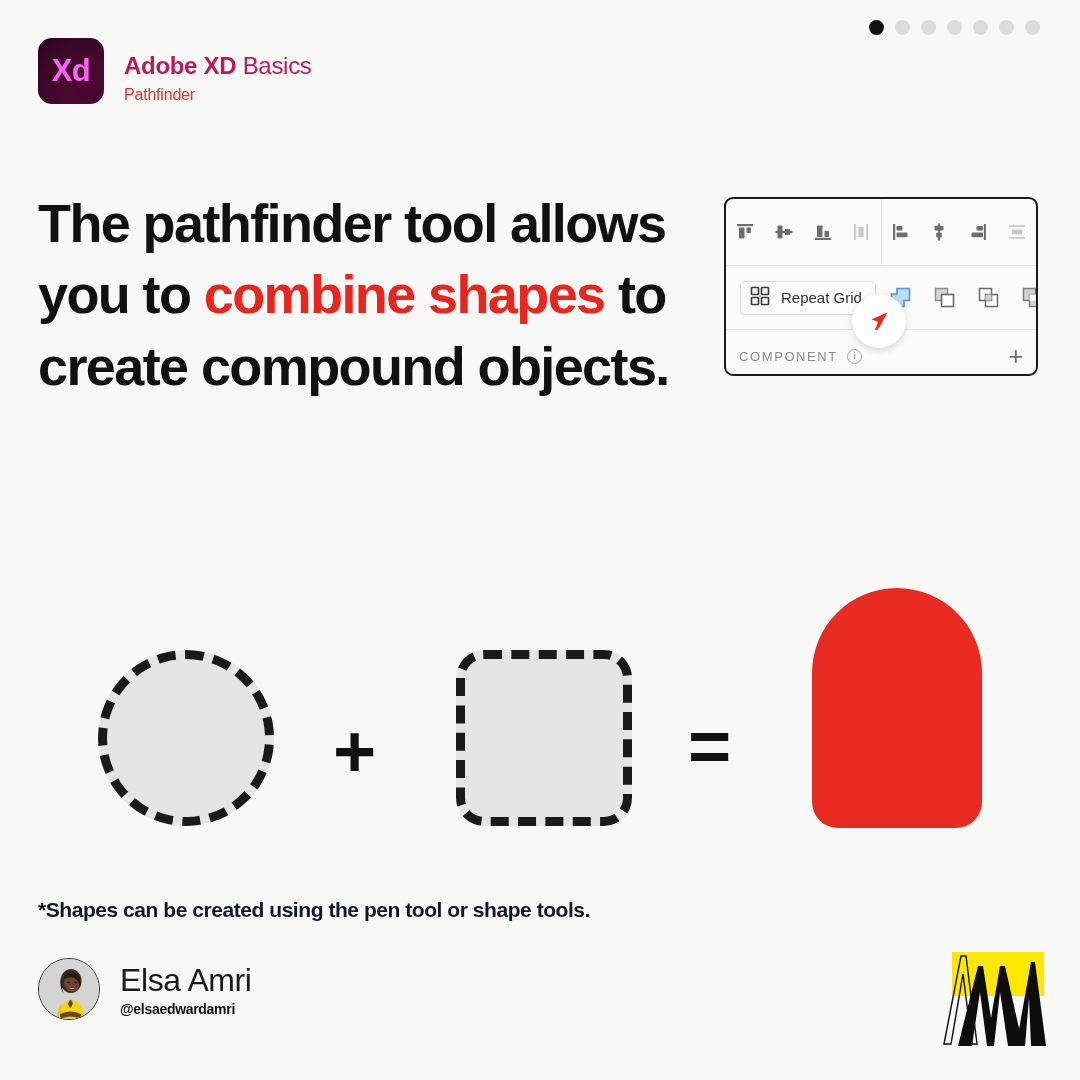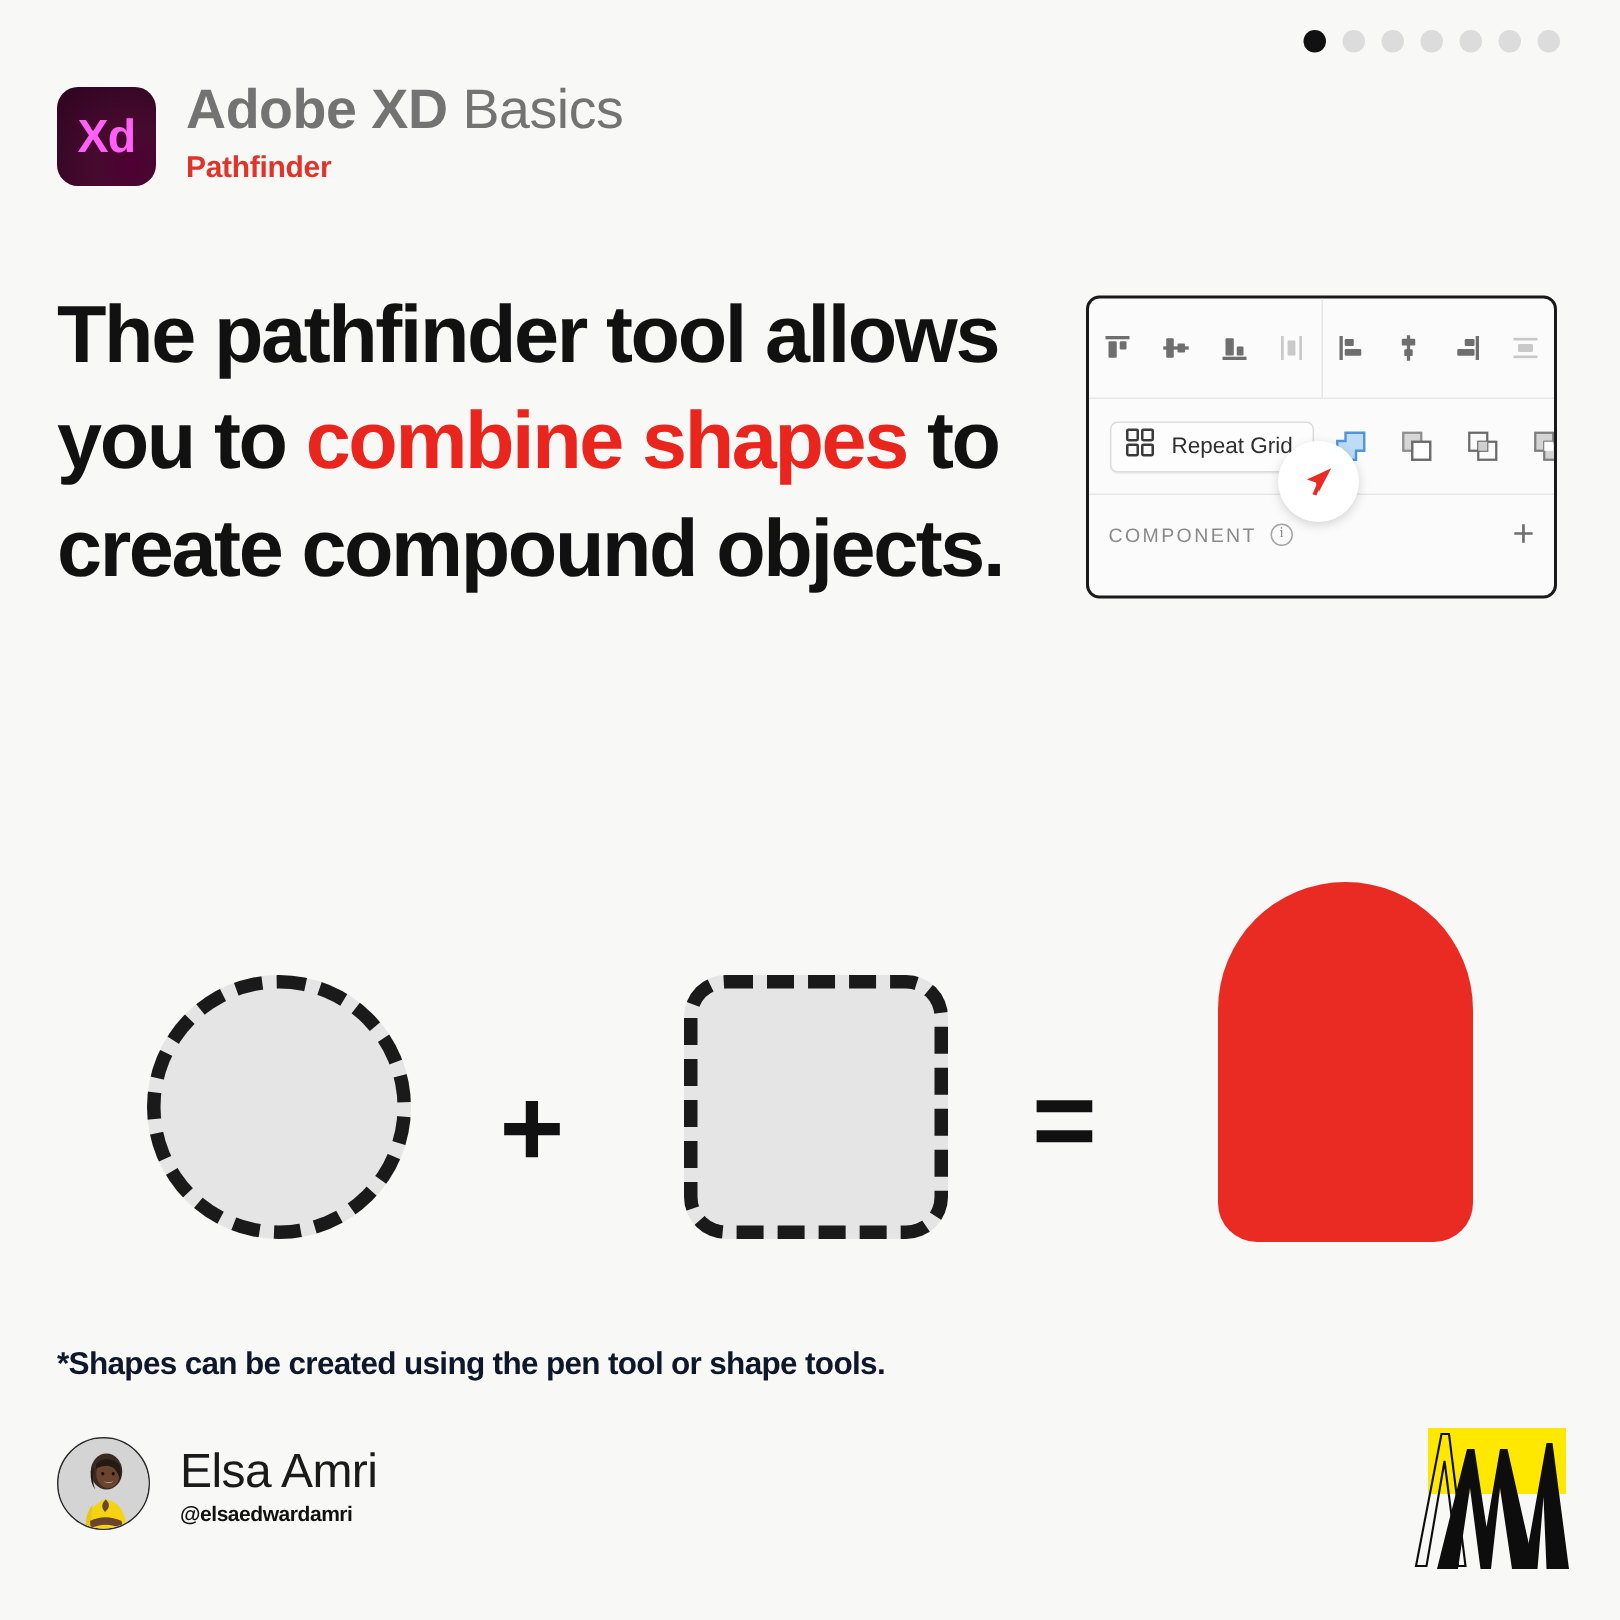--- a/index.html
+++ b/index.html
@@ -43,33 +43,33 @@
     transform: translateY(-50%);
     text-align: center;
     font-family: "Liberation Sans", sans-serif;
     font-size: 31px;
     font-weight: bold;
     color: #ff61f6;
     letter-spacing: -0.5px;
   }
   .header-texts { padding-top: 4px; }
   .title-line {
-    font-size: 37px;
+    font-size: 24px;
     letter-spacing: -0.3px;
-    color: #737373;
+    color: #be185d;
     line-height: 1.15;
     white-space: nowrap;
     margin-top: 12px;
   }
   .title-line .strong { font-weight: bold; }
   .title-line .light { font-weight: normal; }
   .subtitle {
     margin-top: 6px;
-    font-size: 20px;
-    font-weight: bold;
+    font-size: 16px;
+    font-weight: normal;
     color: #e0342b;
     letter-spacing: -0.2px;
   }
 
   
   .dots {
     position: absolute;
     right: 40px;
     top: 20px;
     display: flex;
@@ -96,21 +96,21 @@
     color: #111111;
   }
   .headline .hl-red { color: #e9251d; }
 
   
   .panel {
     position: absolute;
     left: 724px;
     top: 197px;
     width: 314px;
-    height: 202px;
+    height: 179px;
     background: #fbfbfb;
     border: 2px solid #1a1a1a;
     border-radius: 9px;
     overflow: hidden;
   }
   .panel-row {
     display: flex;
     align-items: center;
     height: 67px;
     border-bottom: 1px solid #e7e7e7;

